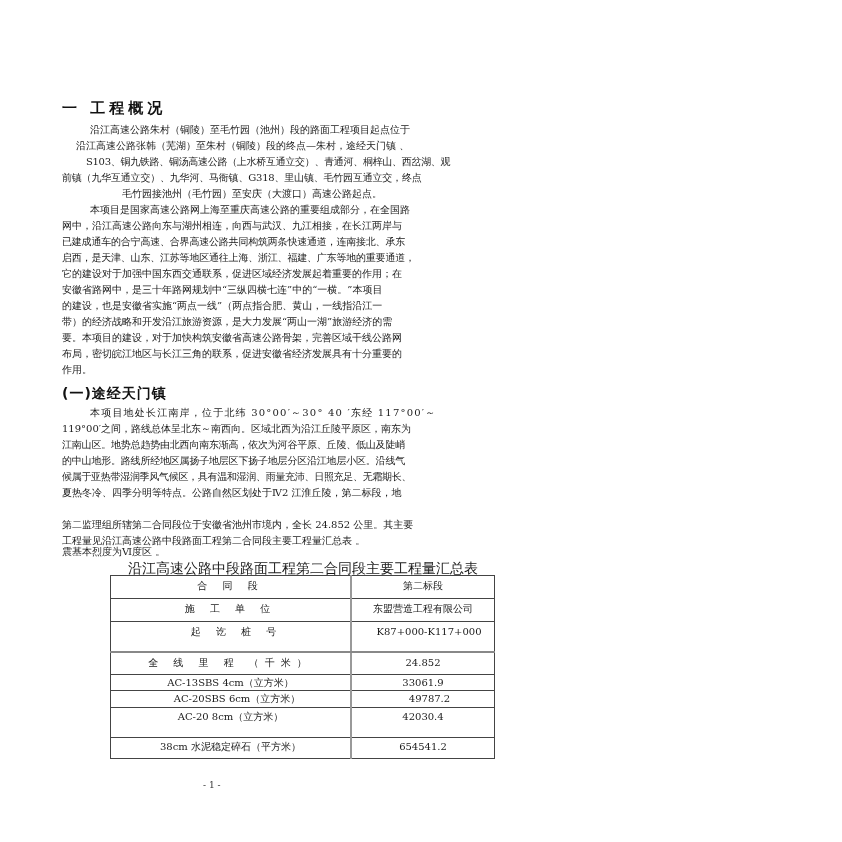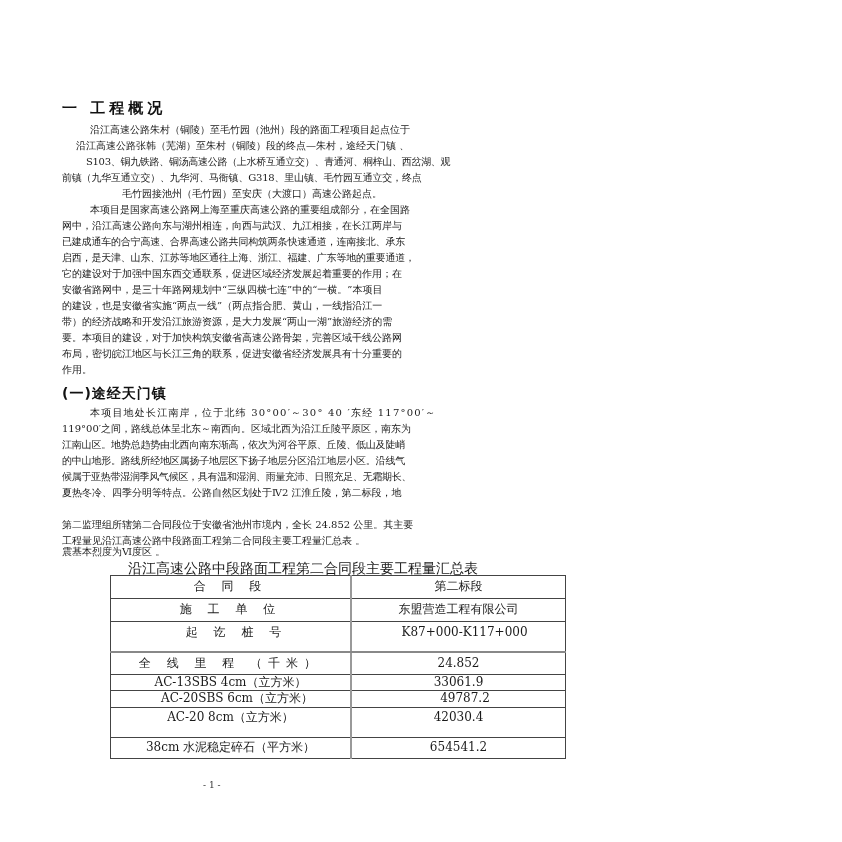--- a/index.html
+++ b/index.html
@@ -5,21 +5,21 @@
   html, body { margin:0; padding:0; background:#ffffff; }
   body { width:842px; height:842px; position:relative; overflow:hidden;
          font-family: "DejaVu Serif", "Liberation Serif", serif; color:#111; }
   .page { position:absolute; left:0; top:0; width:842px; height:842px; }
   .h1 { position:absolute; left:62px; top:99px; font-family:"DejaVu Sans","Liberation Sans",sans-serif;
         font-weight:bold; font-size:15px; letter-spacing:4px; color:#111; white-space:nowrap; }
   .h2 { position:absolute; left:62px; top:385px; font-family:"DejaVu Sans","Liberation Sans",sans-serif;
         font-weight:bold; font-size:14px; letter-spacing:1px; color:#111; white-space:nowrap; }
   .line { position:absolute; font-size:10px; line-height:16px; white-space:nowrap; color:#1a1a1a; }
   .caption { position:absolute; left:128px; top:560px; font-size:14px; white-space:nowrap; color:#1a1a1a; }
-  table.qty { position:absolute; left:110px; top:575px; width:456px; border-collapse:collapse; font-size:12px; }
+  table.qty { position:absolute; left:110px; top:575px; width:385px; border-collapse:collapse; font-size:10px; }
   table.qty td { border:1.3px solid #444; text-align:center; padding:0; vertical-align:top; color:#1a1a1a; }
   table.qty td.c1 { width:226px; border-right:2px solid #999; }
   table.qty tr.r0 td { height:22px; line-height:20px; }
   table.qty tr.r1 td { height:22px; line-height:20px; }
   table.qty tr.r2 td { height:29px; line-height:20px; border-bottom:2.5px double #888;padding-left:12px; }
   table.qty tr.r3 td { height:21px; line-height:20px; }
   table.qty tr.r4 td { height:15px; line-height:15px; }
   table.qty tr.r5 td { height:16px; line-height:15px;padding-left:13px; }
   table.qty tr.r6 td { height:29px; line-height:18px; }
   table.qty tr.r7 td { height:20px; line-height:18px; }

